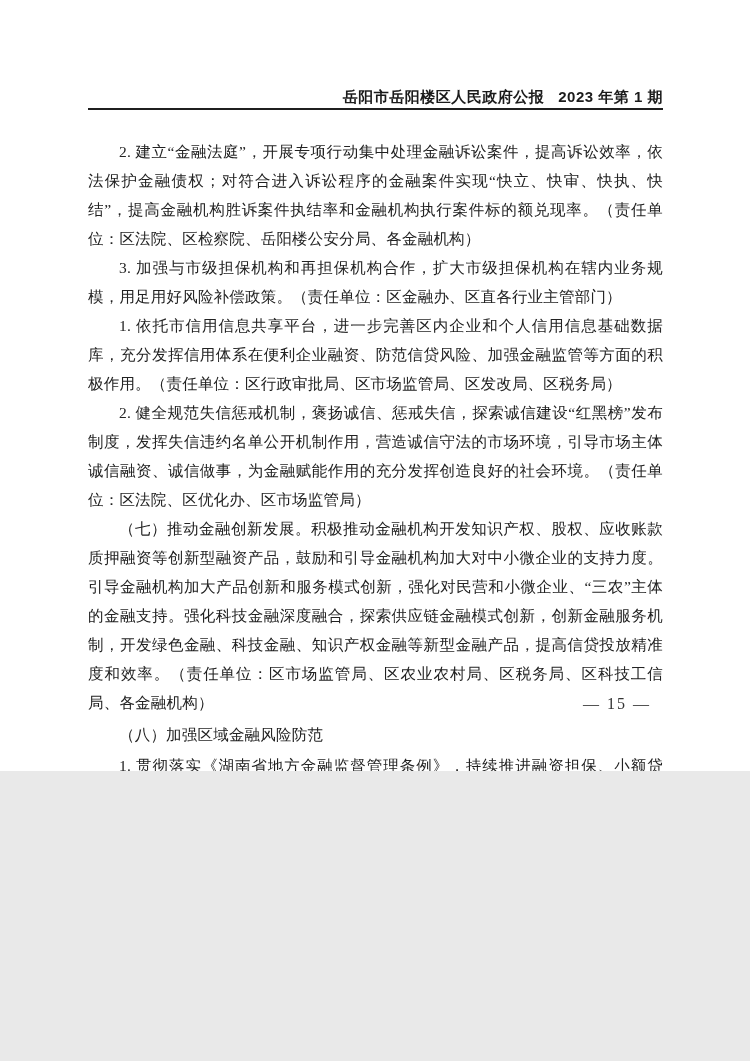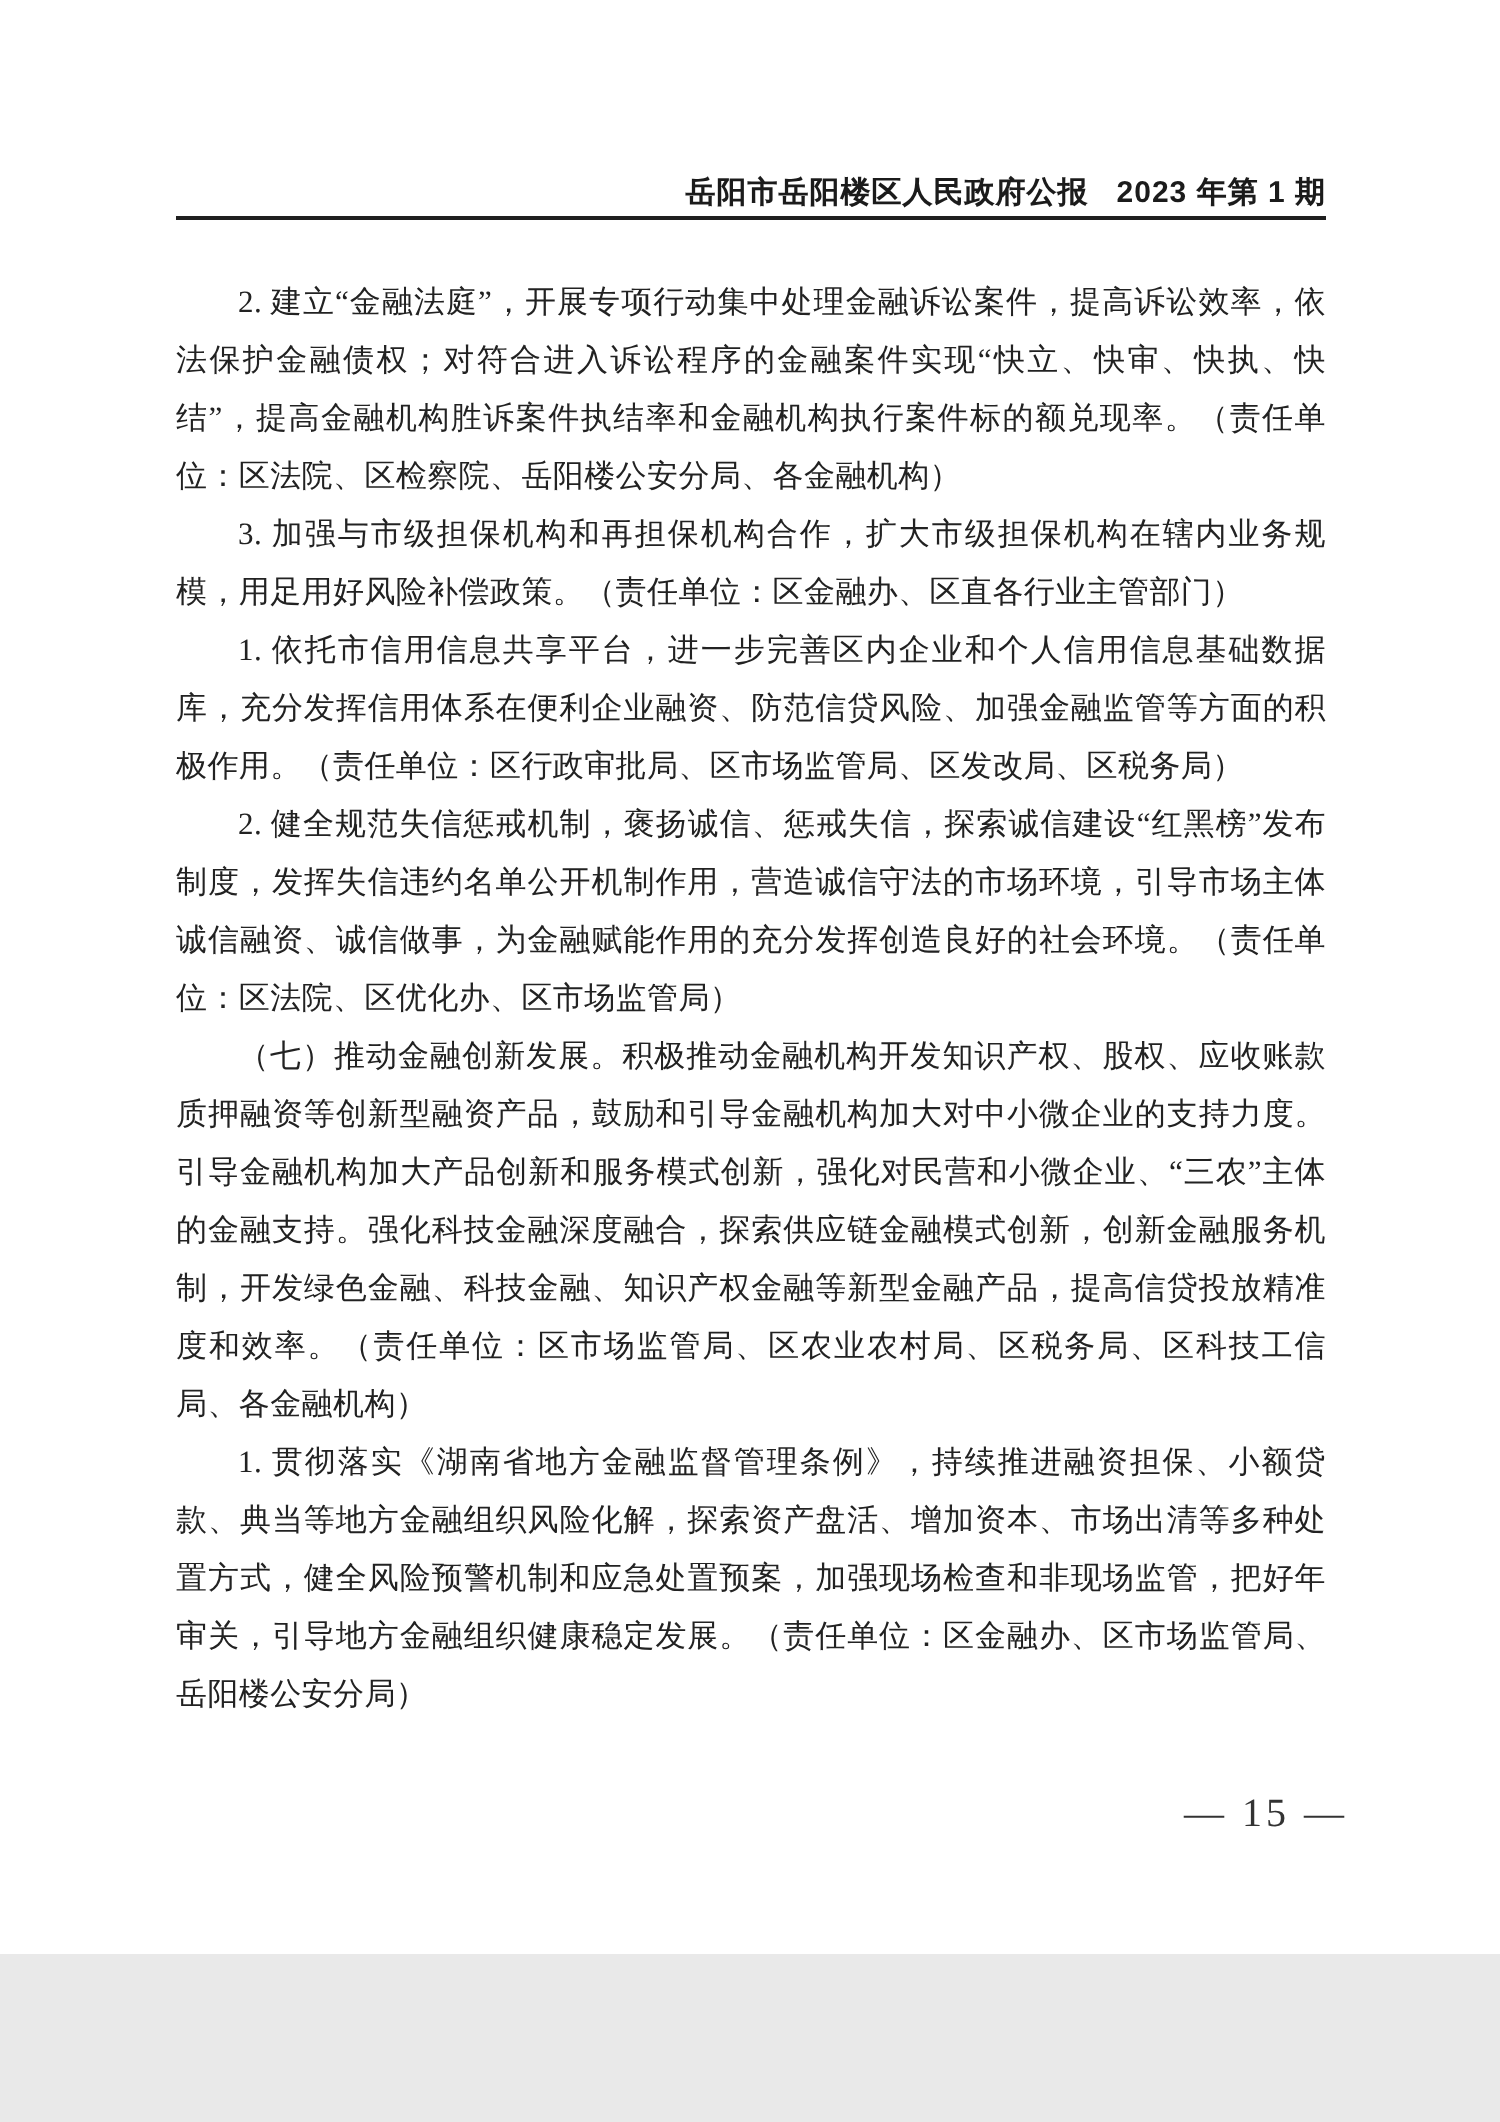--- a/index.html
+++ b/index.html
@@ -3,21 +3,21 @@
 <meta charset="utf-8">
 <style>
   html, body {
     margin: 0;
     padding: 0;
     background: #e9e9e9;
   }
   .page {
     position: relative;
     width: 750px;
-    height: 977px;
+    height: 771px;
     margin: 0 auto;
     background: #ffffff;
     box-sizing: border-box;
     padding: 0 87px 0 88px;
     overflow: hidden;
     font-family: "Liberation Serif", "DejaVu Serif", serif;
     color: #222222;
   }
   
   .header {
@@ -53,23 +53,23 @@
     padding: 0;
     text-indent: 2em;
   }
   .doc-body p.section-heading {
     margin-top: 3px;
     margin-bottom: 2px;
   }
   
   .footer {
     position: absolute;
-    right: 76px;
+    right: 99px;
     bottom: 58px;
-    font-size: 20px;
+    font-size: 16px;
     color: #333333;
     letter-spacing: 2px;
   }
 </style>
 </head>
 <body>
 
 <div class="page">
 
   <header class="header">
@@ -78,20 +78,21 @@
     </div>
     <div class="rule"></div>
   </header>
 
   <main class="doc-body">
     <p>2. 建立“金融法庭”，开展专项行动集中处理金融诉讼案件，提高诉讼效率，依法保护金融债权；对符合进入诉讼程序的金融案件实现“快立、快审、快执、快结”，提高金融机构胜诉案件执结率和金融机构执行案件标的额兑现率。（责任单位：区法院、区检察院、岳阳楼公安分局、各金融机构）</p>
     <p>3. 加强与市级担保机构和再担保机构合作，扩大市级担保机构在辖内业务规模，用足用好风险补偿政策。（责任单位：区金融办、区直各行业主管部门）</p>
     <p>1. 依托市信用信息共享平台，进一步完善区内企业和个人信用信息基础数据库，充分发挥信用体系在便利企业融资、防范信贷风险、加强金融监管等方面的积极作用。（责任单位：区行政审批局、区市场监管局、区发改局、区税务局）</p>
     <p>2. 健全规范失信惩戒机制，褒扬诚信、惩戒失信，探索诚信建设“红黑榜”发布制度，发挥失信违约名单公开机制作用，营造诚信守法的市场环境，引导市场主体诚信融资、诚信做事，为金融赋能作用的充分发挥创造良好的社会环境。（责任单位：区法院、区优化办、区市场监管局）</p>
     <p>（七）推动金融创新发展。积极推动金融机构开发知识产权、股权、应收账款质押融资等创新型融资产品，鼓励和引导金融机构加大对中小微企业的支持力度。引导金融机构加大产品创新和服务模式创新，强化对民营和小微企业、“三农”主体的金融支持。强化科技金融深度融合，探索供应链金融模式创新，创新金融服务机制，开发绿色金融、科技金融、知识产权金融等新型金融产品，提高信贷投放精准度和效率。（责任单位：区市场监管局、区农业农村局、区税务局、区科技工信局、各金融机构）</p>
+    <p class="section-heading">（八）加强区域金融风险防范</p>
     <p>1. 贯彻落实《湖南省地方金融监督管理条例》，持续推进融资担保、小额贷款、典当等地方金融组织风险化解，探索资产盘活、增加资本、市场出清等多种处置方式，健全风险预警机制和应急处置预案，加强现场检查和非现场监管，把好年审关，引导地方金融组织健康稳定发展。（责任单位：区金融办、区市场监管局、岳阳楼公安分局）</p>
   </main>
 
   <footer class="footer">
     <span>— 15 —</span>
   </footer>
 
 </div>
 
 </body></html>

